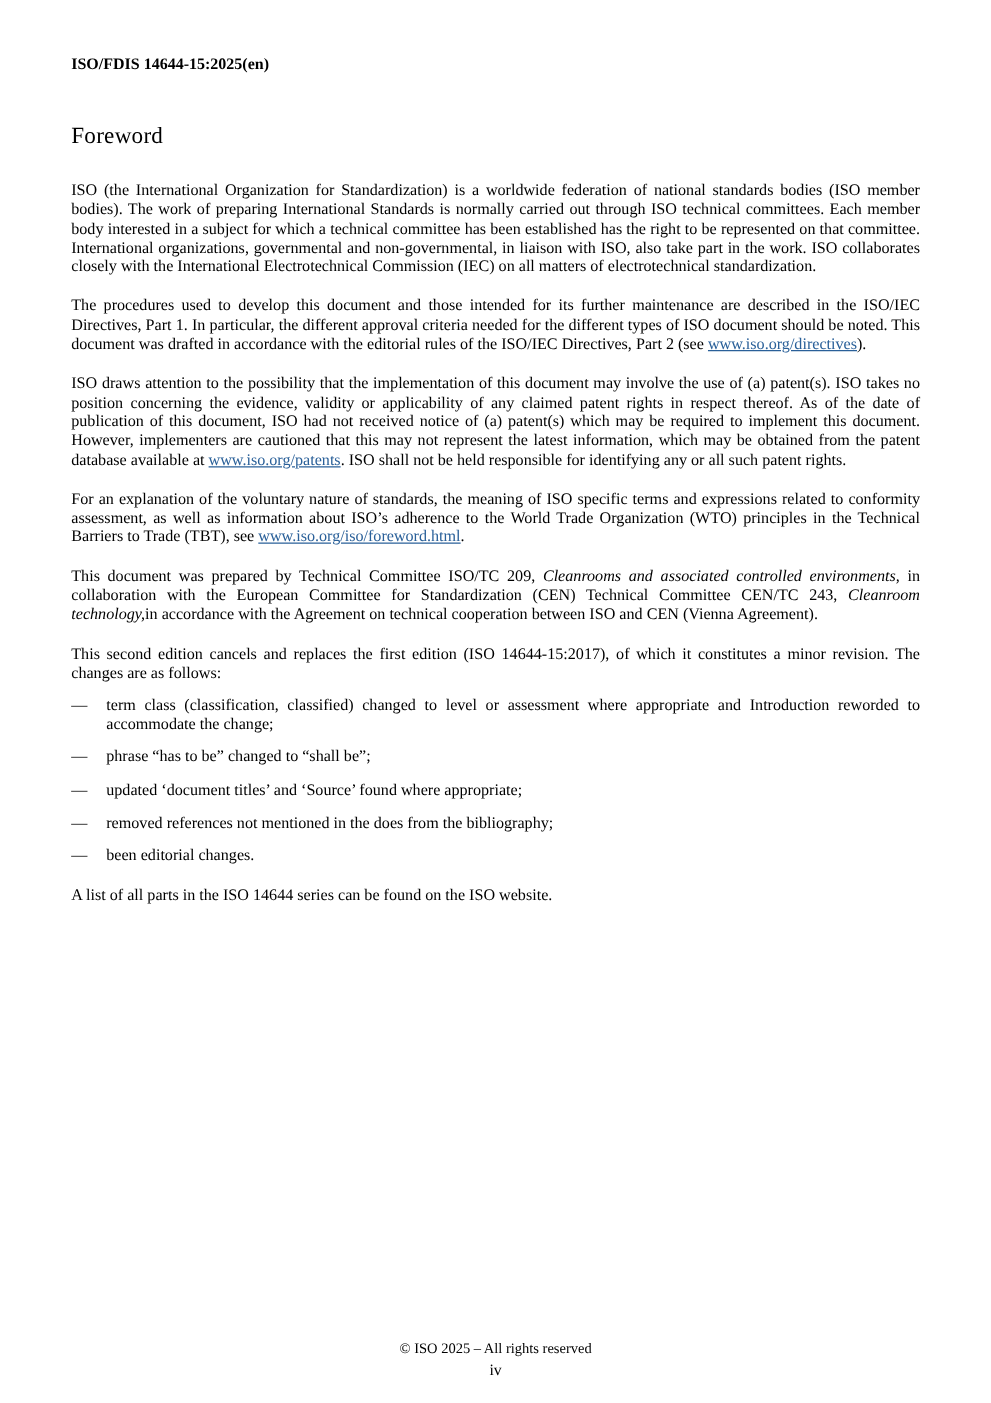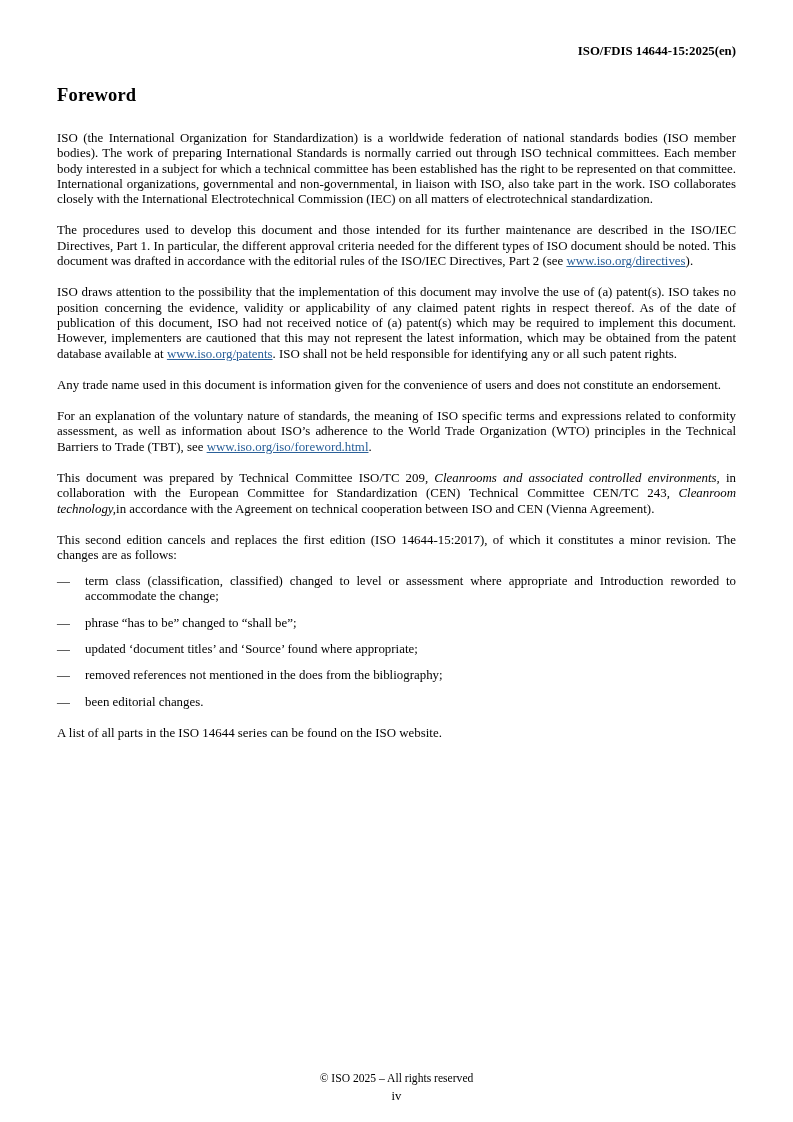--- a/index.html
+++ b/index.html
@@ -11,29 +11,29 @@
     font-family: "Liberation Serif", serif;
     color: #000000;
     overflow: hidden;
   }
   .page {
     position: absolute;
     inset: 0;
     padding: 44px 57px 0 57px;
   }
   .page-header {
-    text-align: right;
+    text-align: left;
     font-weight: bold;
     font-size: 12.8px;
     line-height: 15px;
   }
   .section-title {
     font-size: 18.5px;
-    font-weight: bold;
-    margin-top: 26px;
+    font-weight: normal;
+    margin-top: 40px;
     margin-bottom: 25px;
     letter-spacing: 0.2px;
   }
   .body-text p, .body-text li {
     font-size: 12.9px;
     line-height: 15.3px;
     text-align: justify;
   }
   .body-text p { margin-bottom: 10.5px; margin-top: 16px; }
   .link {
@@ -81,21 +81,20 @@
   <div class="page-header">
     <span>ISO/FDIS 14644-15:2025(en)</span>
   </div>
 
   <h1 class="section-title">Foreword</h1>
 
   <div class="body-text">
     <p><span>ISO (the International Organization for Standardization) is a worldwide federation of national standards bodies (ISO member bodies). The work of preparing International Standards is normally carried out through ISO technical committees. Each member body interested in a subject for which a technical committee has been established has the right to be represented on that committee. International organizations, governmental and non-governmental, in liaison with ISO, also take part in the work. ISO collaborates closely with the International Electrotechnical Commission (IEC) on all matters of electrotechnical standardization.</span></p>
     <p><span>The procedures used to develop this document and those intended for its further maintenance are described in the ISO/IEC Directives, Part 1. In particular, the different approval criteria needed for the different types of ISO document should be noted. This document was drafted in accordance with the editorial rules of the ISO/IEC Directives, Part 2 (see </span><a class="link" href="#">www.iso.org/directives</a><span>).</span></p>
     <p><span>ISO draws attention to the possibility that the implementation of this document may involve the use of (a) patent(s). ISO takes no position concerning the evidence, validity or applicability of any claimed patent rights in respect thereof. As of the date of publication of this document, ISO had not received notice of (a) patent(s) which may be required to implement this document. However, implementers are cautioned that this may not represent the latest information, which may be obtained from the patent database available at </span><a class="link" href="#">www.iso.org/patents</a><span>. ISO shall not be held responsible for identifying any or all such patent rights.</span></p>
-    <p><span>Any trade name used in this document is information given for the convenience of users and does not constitute an endorsement.</span></p>
     <p><span>For an explanation of the voluntary nature of standards, the meaning of ISO specific terms and expressions related to conformity assessment, as well as information about ISO’s adherence to the World Trade Organization (WTO) principles in the Technical Barriers to Trade (TBT), see </span><a class="link" href="#">www.iso.org/iso/foreword.html</a><span>.</span></p>
     <p><span>This document was prepared by Technical Committee ISO/TC 209, </span><span class="italic">Cleanrooms and associated controlled environments,</span><span> in collaboration with the European Committee for Standardization (CEN) Technical Committee CEN/TC 243, </span><span class="italic">Cleanroom technology,</span><span>in accordance with the Agreement on technical cooperation between ISO and CEN (Vienna Agreement).</span></p>
     <p><span>This second edition cancels and replaces the first edition (ISO 14644-15:2017), of which it constitutes a minor revision. The changes are as follows:</span></p>
 
     <ul class="dash-list">
       <li>
         <span class="marker">—</span>
         <span>term class (classification, classified) changed to level or assessment where appropriate and Introduction reworded to accommodate the change;</span>
       </li>
       <li>

